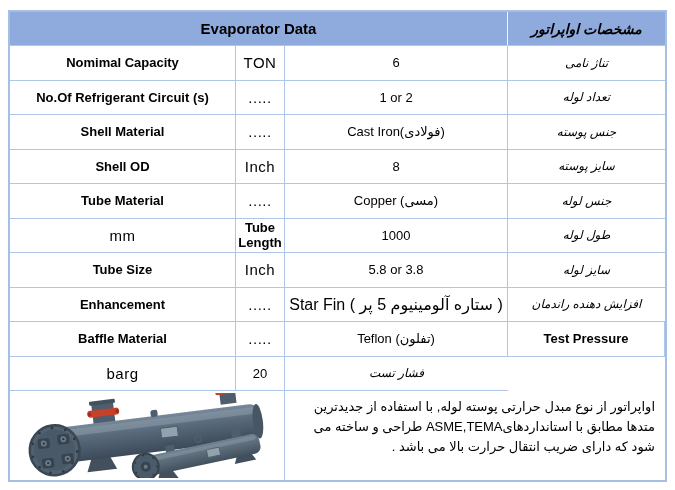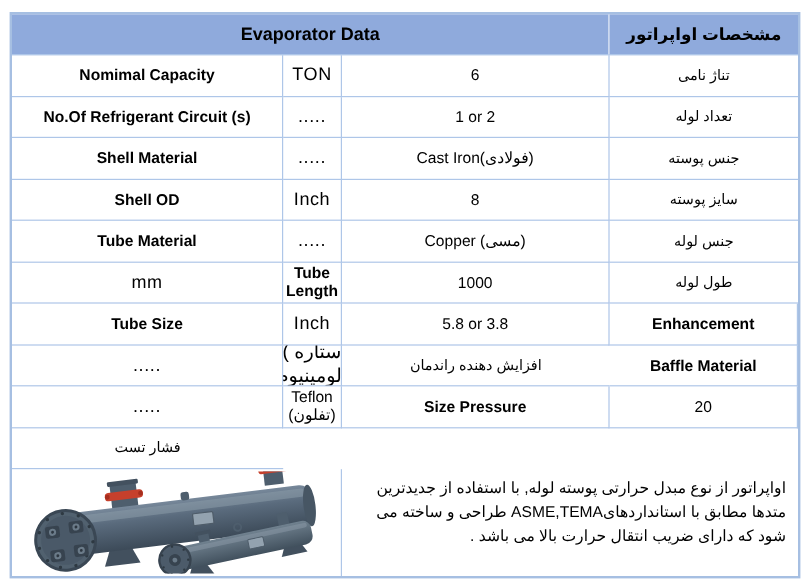--- a/index.html
+++ b/index.html
@@ -13,21 +13,21 @@
     display:grid;
     grid-template-columns:226px 49px 223px 1fr;
     grid-template-rows:34px repeat(10,34.5px) 1fr;
   }
   .cell{
     box-sizing:border-box;
     border-right:1px solid #aec6e8;border-bottom:1px solid #aec6e8;
     display:flex;align-items:center;justify-content:center;
     overflow:hidden;padding:0 4px;
   }
-  .cell.last-col{border-right:none;}
+  .cell.last-col{border-right:none;font-style:italic;}
   .hdr{
     background:#8faadc;font-weight:bold;font-size:15px;
     border-bottom:1px solid #aec6e8;
   }
   .hdr-en{grid-column:1 / span 3;border-right:1px solid #f3f7fc;}
   .hdr-fa{direction:rtl;font-size:14px;}
   .lbl{font-weight:bold;font-size:13px;text-align:center;}
   .unit{font-size:15px;letter-spacing:.5px;}
   .val{font-size:13px;text-align:center;}
   .fa{direction:rtl;font-size:12px;text-align:center;}
@@ -76,31 +76,33 @@
   <div class="cell fa last-col">جنس لوله</div>
 
   <div class="cell unit">mm</div>
   <div class="cell lbl">Tube Length</div>
   <div class="cell val">1000</div>
   <div class="cell fa last-col">طول لوله</div>
 
   <div class="cell lbl">Tube Size</div>
   <div class="cell unit">Inch</div>
   <div class="cell val">5.8 or 3.8</div>
+  <div class="cell fa last-col">سایز لوله</div>
 
   <div class="cell lbl">Enhancement</div>
   <div class="cell unit">.....</div>
   <div class="cell val" style="font-size:16px">Star Fin  ( ستاره آلومینیوم 5 پر )</div>
   <div class="cell fa last-col">افزایش دهنده راندمان</div>
 
   <div class="cell lbl">Baffle Material</div>
   <div class="cell unit">.....</div>
   <div class="cell val">Teflon (تفلون)</div>
 
-  <div class="cell lbl">Size Pressure</div>
+  <div class="cell lbl">Test Pressure</div>
+  <div class="cell unit">barg</div>
   <div class="cell val">20</div>
   <div class="cell fa last-col">فشار تست</div>
 
   <div class="cell foot-img">
     <svg width="271" height="85" viewBox="0 0 271 85">
       <defs>
         <linearGradient id="bodyGrad" x1="0" y1="0" x2="0" y2="1">
           <stop offset="0" stop-color="#77889a"></stop>
           <stop offset="0.35" stop-color="#5a6b7d"></stop>
           <stop offset="1" stop-color="#3c4a58"></stop>

